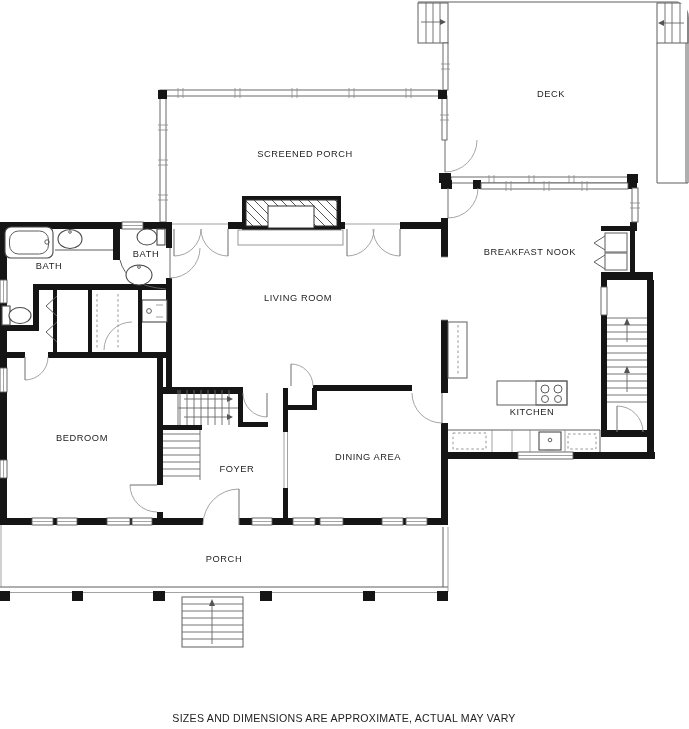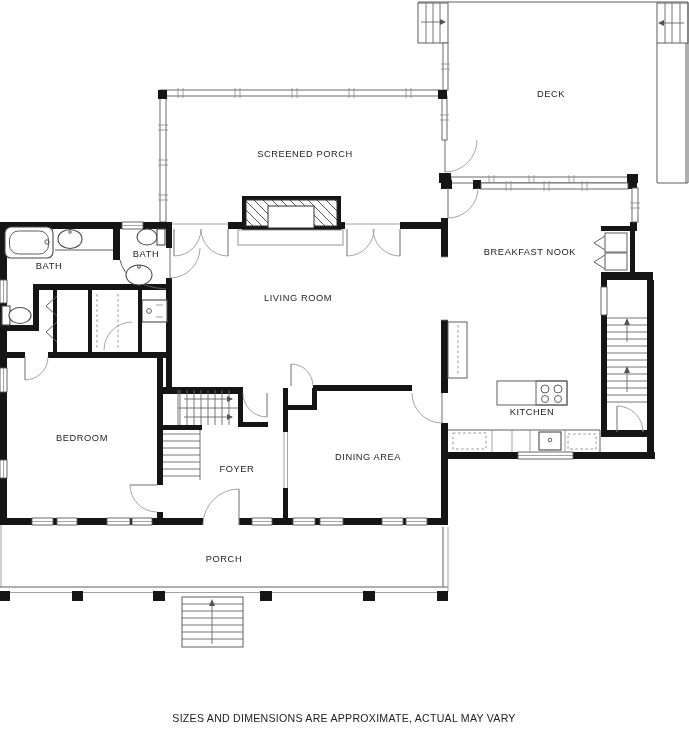--- a/index.html
+++ b/index.html
@@ -1,17 +1,17 @@
 <!DOCTYPE html>
 <html style="--page-bg: #ffffff; --wall: #151515; --label: #1c1c1c;"><head>
 <meta charset="utf-8">
 <style>
   html,body{margin:0;padding:0;background:#fff;}
   #page{position:relative;width:689px;height:729px;background:var(--page-bg,#fff);overflow:hidden;
-        font-family:"Liberation Sans",sans-serif;}
+        font-family:"Liberation Sans",sans-serif;border-radius:18px;}
   svg{position:absolute;left:0;top:0;}
   .w    { fill:var(--wall,#151515); stroke:none; }
   .tn   { stroke:#5f5f5f; stroke-width:1; fill:none; }
   .tn2  { stroke:#8c8c8c; stroke-width:.8; fill:none; }
   .win  { fill:#ffffff; stroke:#5a5a5a; stroke-width:.9; }
   .fx   { fill:#ffffff; stroke:#4a4a4a; stroke-width:1.1; }
   .arc  { fill:none; stroke:#9a9a9a; stroke-width:.9; }
   .leaf { stroke:#7a7a7a; stroke-width:1.1; fill:none; }
   .dash { stroke:#8a8a8a; stroke-width:.9; stroke-dasharray:2.5 2.6; fill:none; }
   .stair{ stroke:#666; stroke-width:.9; fill:none; }

